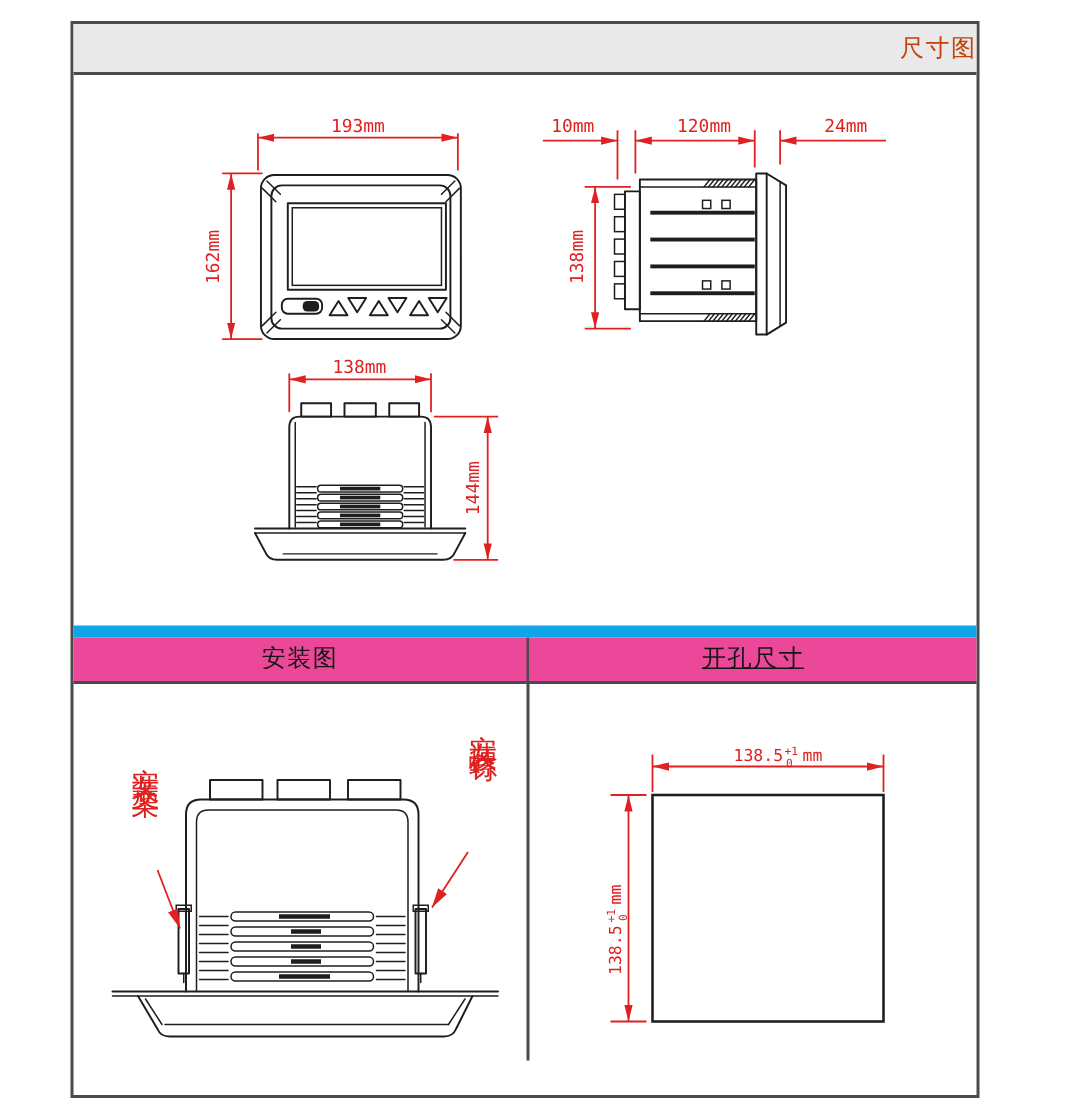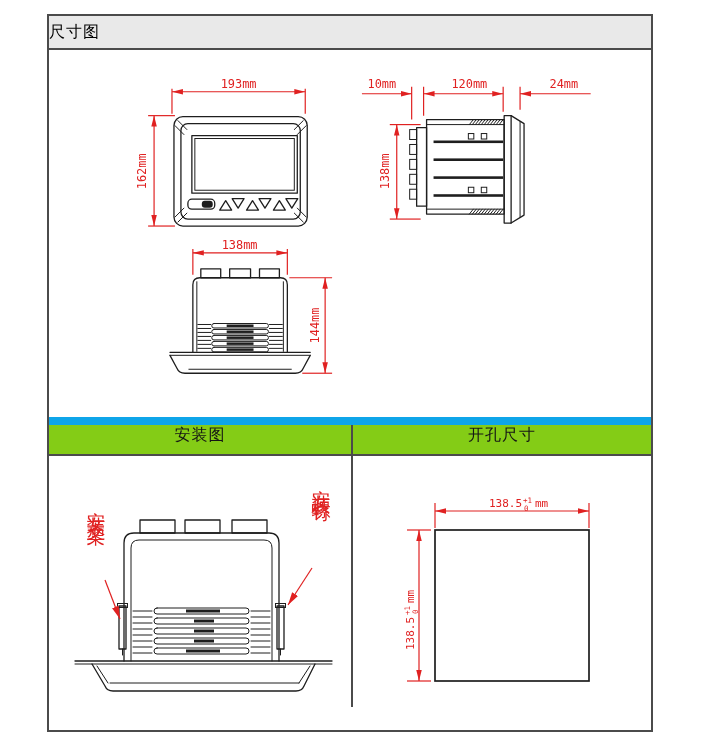--- a/index.html
+++ b/index.html
@@ -1,24 +1,24 @@
 <!DOCTYPE html>
 <html><head>
 <meta charset="utf-8">
 <style>
   html,body{margin:0;padding:0;background:#ffffff;}
   body{width:717px;height:746px;position:relative;font-family:"Liberation Serif","DejaVu Serif",serif;}
   .tbl{position:absolute;left:47px;top:14px;width:606px;height:718px;border:2px solid #4b4b4b;box-sizing:border-box;background:#fff;}
-  .hdr{background:#e9e9e9;border-bottom:2px solid #4b4b4b;display:flex;align-items:center;justify-content:flex-start;
-       font-size:16px;color:#000000;letter-spacing:1px;}
+  .hdr{background:#e9e9e9;border-bottom:2px solid #4b4b4b;display:flex;align-items:center;justify-content:flex-end;
+       font-size:16px;color:#c2410c;letter-spacing:1px;}
   .row-draw{position:relative;height:367px;border-bottom:8px solid #0ea5e9;}
   .hdr2{display:flex;}
-  .hdr2 .cell{height:29px;display:flex;align-items:flex-start;justify-content:center;background:#84cc16;font-size:16px;color:#151515;letter-spacing:1px;}
+  .hdr2 .cell{height:29px;display:flex;align-items:center;justify-content:center;background:#ec4899;font-size:16px;color:#151515;letter-spacing:1px;}
   .hdr2 .cell.left{width:302px;border-right:2px solid #4b4b4b;}
-  .hdr2 .cell.right{flex:1;}
+  .hdr2 .cell.right{flex:1;text-decoration:underline;}
   .hdr2{border-bottom:2px solid #4b4b4b;}
   .row-bottom{display:flex;height:251px;}
   .cell-install{position:relative;width:302px;border-right:2px solid #4b4b4b;}
   .cell-cutout{position:relative;flex:1;}
   .r1{height:32px;}
   svg{display:block;}
   .bs{stroke:#1e1e1e;fill:none;stroke-width:1.3;stroke-linejoin:round;stroke-linecap:round;}
   .bs-thin{stroke:#1e1e1e;fill:none;stroke-width:1;stroke-linecap:round;}
   .bfill{fill:#1e1e1e;stroke:none;}
   .wfill{fill:#ffffff;stroke:#1e1e1e;stroke-width:1.3;stroke-linejoin:round;}

